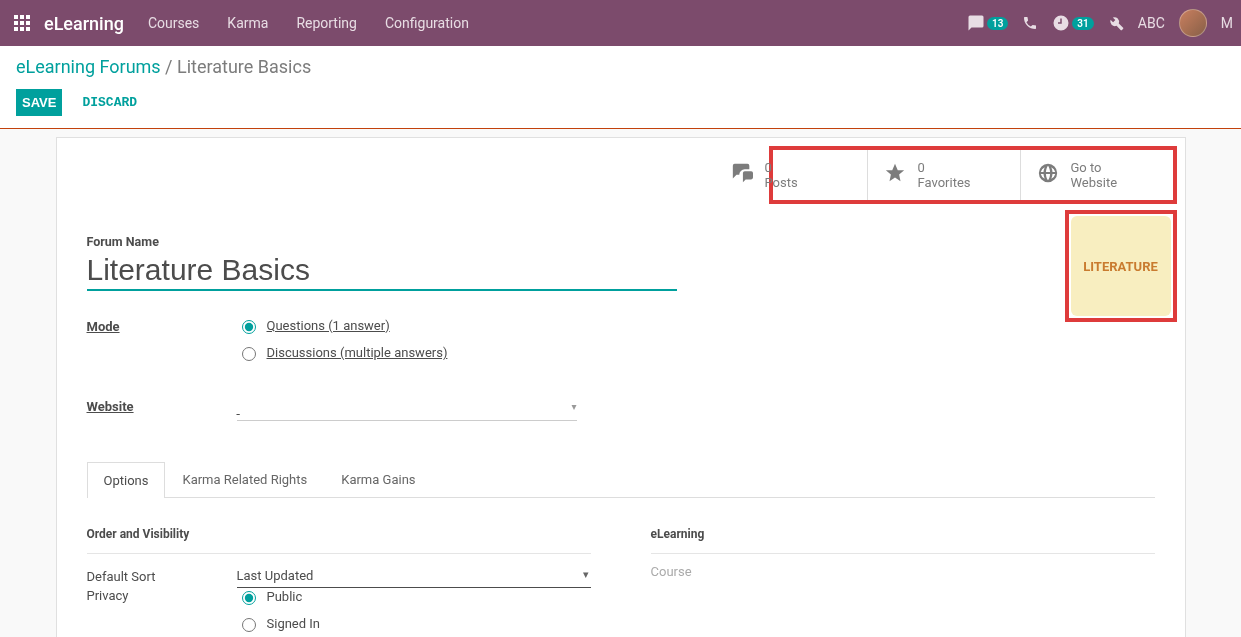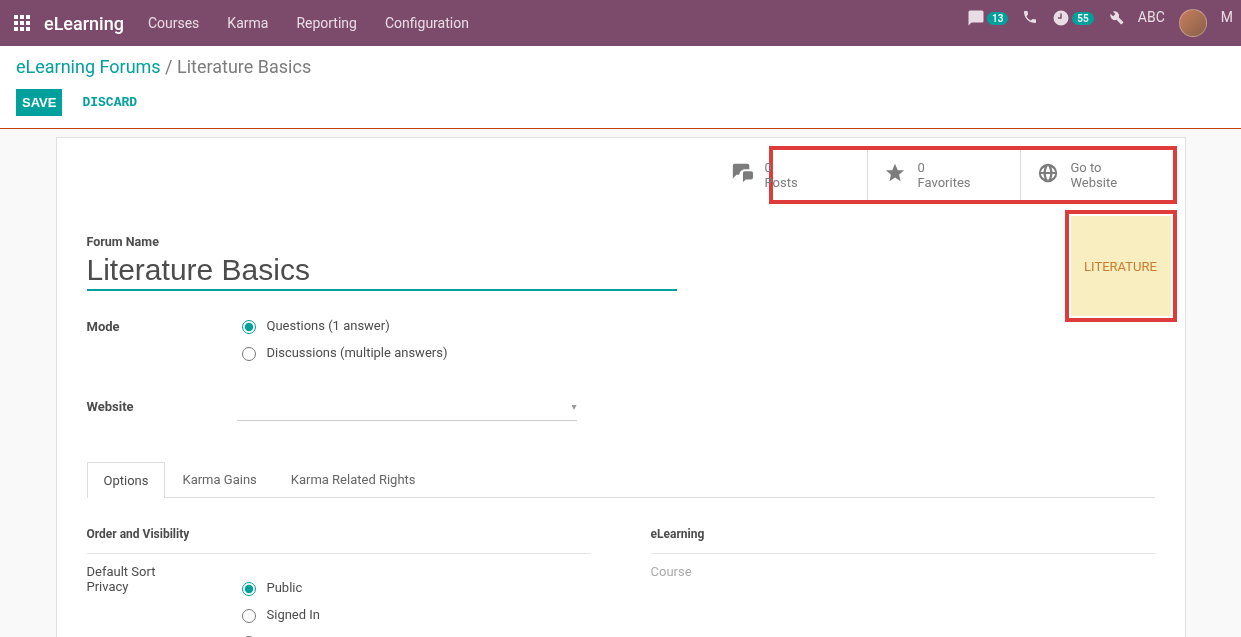--- a/index.html
+++ b/index.html
@@ -3,21 +3,21 @@
   <meta charset="utf-8">
   <style>
     body { margin: 0; font-family: -apple-system, BlinkMacSystemFont, "Segoe UI", Roboto, Helvetica, Arial, sans-serif; background: #f9f9f9; color: #4c4c4c; overflow-x: hidden; }
     .top-nav { background: #7c4b6c; color: #fff; display: flex; align-items: center; height: 46px; padding: 0 8px; }
     .apps-btn { width: 28px; height: 28px; display: flex; align-items: center; justify-content: center; color: #fff; cursor: pointer; }
     .apps-grid { display: grid; grid-template-columns: repeat(3, 4px); grid-template-rows: repeat(3, 4px); gap: 2px; }
     .apps-grid span { background: #fff; width: 4px; height: 4px; }
     .brand { font-size: 18px; font-weight: 500; margin-left: 8px; margin-right: 24px; }
     .nav-links { display: flex; gap: 28px; }
     .nav-link { color: #e8dde4; font-size: 14px; cursor: pointer; }
-    .nav-right { margin-left: auto; display: flex; align-items: flex-start; gap: 14px; }
+    .nav-right { margin-left: auto; display: flex; align-items: center; gap: 14px; }
     .icon-btn { position: relative; color: #e8dde4; cursor: pointer; font-size: 16px; display: flex; align-items: center; }
     .badge { background: #00a09d; color: #fff; font-size: 10px; border-radius: 8px; padding: 1px 5px; margin-left: 2px; font-weight: 600; }
     .avatar { width: 26px; height: 26px; border-radius: 50%; background: linear-gradient(135deg,#c97f5f,#875f47); border: 1px solid rgba(255,255,255,0.3); }
     .user-label { color: #e8dde4; font-size: 14px; }
     
     .control-panel { background: #fff; padding: 10px 16px 12px 16px; border-bottom: 1px solid #c2410c; }
     .breadcrumb { font-size: 18px; color: #7c7c7c; margin-bottom: 12px; }
     .breadcrumb a { color: #00a09d; text-decoration: none; }
     .actions { display: flex; align-items: center; gap: 14px; }
     .btn-primary { background: #00a09d; color: #fff; border: none; padding: 6px 6px; font-size: 13px; font-weight: 600; cursor: pointer; }
@@ -26,27 +26,27 @@
     .sheet-wrap { padding: 0 0 20px 0; }
     .sheet { max-width: 1128px; margin: 8px auto 0 auto; background: #fff; border: 1px solid #e0e0e0; position: relative; min-height: 480px; }
     
     .stat-row { display: flex; justify-content: flex-end; border: 4px solid #de3b3b; padding: 0; margin: 8px 8px 0 0; width: 408px; float: right; box-sizing: border-box; }
     .stat-btn { display: flex; align-items: center; gap: 12px; padding: 10px 16px; border-left: 1px solid #ddd; color: #7c7c7c; font-size: 13px; cursor: pointer; min-width: 120px; }
     .stat-btn:first-child { border-left: none; }
     .stat-icon { font-size: 22px; color: #7c7c7c; }
     .stat-text .num { font-size: 13px; display: block; }
     
     .image-box { position: absolute; right: 8px; top: 72px; width: 100px; height: 100px; border: 4px solid #de3b3b; padding: 2px; }
-    .image-inner { width: 100%; height: 100%; background: #f8eec0; display: flex; align-items: center; justify-content: center; font-size: 13px; font-weight: normal; color: #c97b2f; text-align: right; }
+    .image-inner { width: 100%; height: 100%; background: #f8eec0; display: flex; align-items: center; justify-content: center; font-size: 13px; font-weight: bold; color: #c97b2f; text-align: right; border-radius: 6px; }
     
     .form-body { clear: both; padding: 30px 30px 10px 30px; }
     .field-label { font-size: 12.5px; font-weight: 700; color: #4c4c4c; margin-bottom: 4px; display: block; }
     .title-input { font-size: 30px; border: none; border-bottom: 2px solid #00a09d; width: 590px; color: #4c4c4c; outline: none; padding: 0 0 2px 0; font-weight: 500; }
     
-    .field-row { display: flex; margin-top: 26px; }
+    .field-row { display: flex; margin-top: 26px; text-decoration: underline; }
     .field-row .field-label { width: 150px; padding-top: 2px; font-size: 13px; font-weight: 700;}
     .field-value { flex: 1; max-width: 340px; }
     .radio-group label { display: flex; align-items: center; gap: 8px; font-size: 13px; color: #4c4c4c; margin-bottom: 10px; cursor: pointer; }
     input[type=radio] { accent-color: #00a09d; width: 14px; height: 14px; }
     .select-field { width: 340px; border: none; border-bottom: 1px solid #ccc; background: transparent; font-size: 13px; padding: 4px 0; color: #666; }
     .select-caret::after { content: '▾'; float: right; color: #999; font-size: 10px; }
     
     .tabs-row { border-bottom: 1px solid #ddd; margin: 30px 30px 9px 30px; display: flex; }
     .tab { padding: 10px 16px; font-size: 13px; color: #666; cursor: pointer; border: 1px solid transparent; border-bottom: none; }
     .tab.active { border-color: #ddd; background: #fff; position: relative; top: 1px; color: #4c4c4c; }
@@ -95,21 +95,21 @@
     </div>
     <div class="icon-btn">
       <svg width="16" height="16" viewBox="0 0 24 24">
           <path d="M6.6 10.8a15 15 0 0 0 6.6 6.6l2.2-2.2a1 1 0 0 1 1-.25 11.4 11.4 0 0 0 3.6.58 1 1 0 0 1 1 1V20a1 1 0 0 1-1 1A17 17 0 0 1 3 4a1 1 0 0 1 1-1h3.5a1 1 0 0 1 1 1 11.4 11.4 0 0 0 .58 3.6 1 1 0 0 1-.25 1z"></path>
         </svg>
     </div>
     <div class="icon-btn">
       <svg width="18" height="18" viewBox="0 0 24 24">
           <path d="M12 2a10 10 0 1 0 10 10A10 10 0 0 0 12 2zm1 11h-5v-2h3V6h2z"></path>
         </svg>
-      <span class="badge">55</span>
+      <span class="badge">31</span>
     </div>
     <div class="icon-btn">
       <svg width="16" height="16" viewBox="0 0 24 24">
           <path d="M22.7 19.3l-6.5-6.5a7 7 0 0 0-9-9L11 7.6 7.6 11 3.8 7.2a7 7 0 0 0 9 9l6.5 6.5a1 1 0 0 0 1.4 0l2-2a1 1 0 0 0 0-1.4z"></path>
         </svg>
     </div>
     <span class="user-label">ABC</span>
     <div class="avatar"></div>
     <span class="user-label">M</span>
   </div>
@@ -172,29 +172,30 @@
       </div>
       
       <div class="field-row">
         <label class="field-label">Website</label>
         <div class="field-value select-field select-caret">&nbsp;</div>
       </div>
     </div>
 
     <div class="tabs-row">
       <div class="tab active">Options</div>
+      <div class="tab">Karma Related Rights</div>
       <div class="tab">Karma Gains</div>
-      <div class="tab">Karma Related Rights</div>
     </div>
 
     <div class="tab-content">
       <div class="col">
         <div class="section-title">Order and Visibility</div>
         <div class="form-line">
           <span class="field-label">Default Sort</span>
+          <div class="dropdown-field"><span>Last Updated</span></div>
         </div>
         <div class="form-line" style="align-items:flex-start;">
           <span class="field-label">Privacy</span>
           <div class="radio-group">
             <label>
                 <input type="radio" name="priv" checked="" style="">
                 <span>Public</span>
               </label>
             <label>
                 <input type="radio" name="priv" style="">

